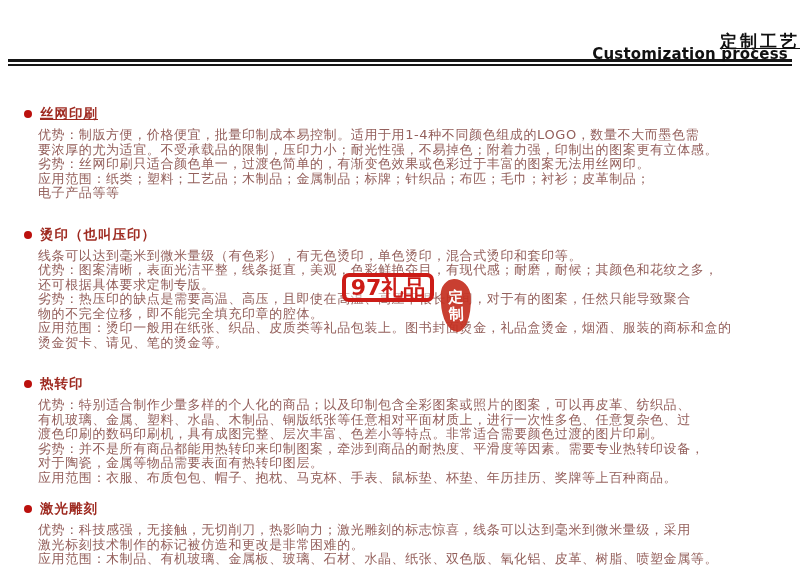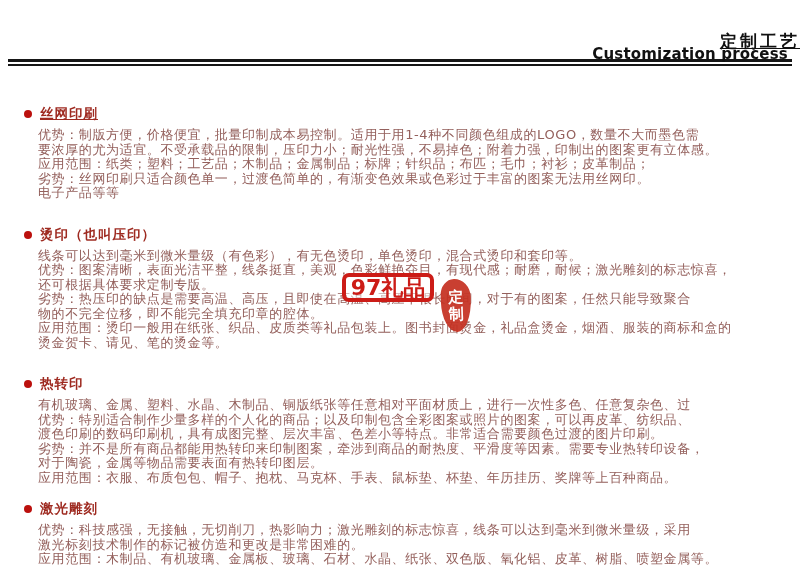--- a/index.html
+++ b/index.html
@@ -71,61 +71,61 @@
       <div class="sec-head">
         <span class="bullet"></span>
         <span class="sec-title u">丝网印刷</span>
       </div>
       <div class="sec-body">
 
           <div class="body-line">优势：制版方便，价格便宜，批量印制成本易控制。适用于用1-4种不同颜色组成的LOGO，数量不大而墨色需</div>
 
           <div class="body-line">要浓厚的尤为适宜。不受承载品的限制，压印力小；耐光性强，不易掉色；附着力强，印制出的图案更有立体感。</div>
 
+          <div class="body-line">劣势：丝网印刷只适合颜色单一，过渡色简单的，有渐变色效果或色彩过于丰富的图案无法用丝网印。</div>
+
           <div class="body-line">应用范围：纸类；塑料；工艺品；木制品；金属制品；标牌；针织品；布匹；毛巾；衬衫；皮革制品；</div>
-
-          <div class="body-line">劣势：丝网印刷只适合颜色单一，过渡色简单的，有渐变色效果或色彩过于丰富的图案无法用丝网印。</div>
 
           <div class="body-line">电子产品等等</div>
         </div>
     </div>
 
     <div class="section s2">
       <div class="sec-head">
         <span class="bullet"></span>
         <span class="sec-title">烫印（也叫压印）</span>
       </div>
       <div class="sec-body">
 
           <div class="body-line">线条可以达到毫米到微米量级（有色彩），有无色烫印，单色烫印，混合式烫印和套印等。</div>
 
-          <div class="body-line">优势：图案清晰，表面光洁平整，线条挺直，美观，色彩鲜艳夺目，有现代感；耐磨，耐候；激光雕刻的标志惊喜，</div>
+          <div class="body-line">优势：图案清晰，表面光洁平整，线条挺直，美观，色彩鲜艳夺目，有现代感；耐磨，耐候；其颜色和花纹之多，</div>
 
           <div class="body-line">还可根据具体要求定制专版。</div>
 
           <div class="body-line">劣势：热压印的缺点是需要高温、高压，且即使在高温、高压下很长时间，对于有的图案，任然只能导致聚合</div>
 
           <div class="body-line">物的不完全位移，即不能完全填充印章的腔体。</div>
 
           <div class="body-line">应用范围：烫印一般用在纸张、织品、皮质类等礼品包装上。图书封面烫金，礼品盒烫金，烟酒、服装的商标和盒的</div>
 
           <div class="body-line">烫金贺卡、请见、笔的烫金等。</div>
         </div>
     </div>
 
     <div class="section s3">
       <div class="sec-head">
         <span class="bullet"></span>
         <span class="sec-title">热转印</span>
       </div>
       <div class="sec-body">
 
+          <div class="body-line">优势：特别适合制作少量多样的个人化的商品；以及印制包含全彩图案或照片的图案，可以再皮革、纺织品、</div>
+
           <div class="body-line">有机玻璃、金属、塑料、水晶、木制品、铜版纸张等任意相对平面材质上，进行一次性多色、任意复杂色、过</div>
-
-          <div class="body-line">优势：特别适合制作少量多样的个人化的商品；以及印制包含全彩图案或照片的图案，可以再皮革、纺织品、</div>
 
           <div class="body-line">渡色印刷的数码印刷机，具有成图完整、层次丰富、色差小等特点。非常适合需要颜色过渡的图片印刷。</div>
 
           <div class="body-line">劣势：并不是所有商品都能用热转印来印制图案，牵涉到商品的耐热度、平滑度等因素。需要专业热转印设备，</div>
 
           <div class="body-line">对于陶瓷，金属等物品需要表面有热转印图层。</div>
 
           <div class="body-line">应用范围：衣服、布质包包、帽子、抱枕、马克杯、手表、鼠标垫、杯垫、年历挂历、奖牌等上百种商品。</div>
         </div>
     </div>

